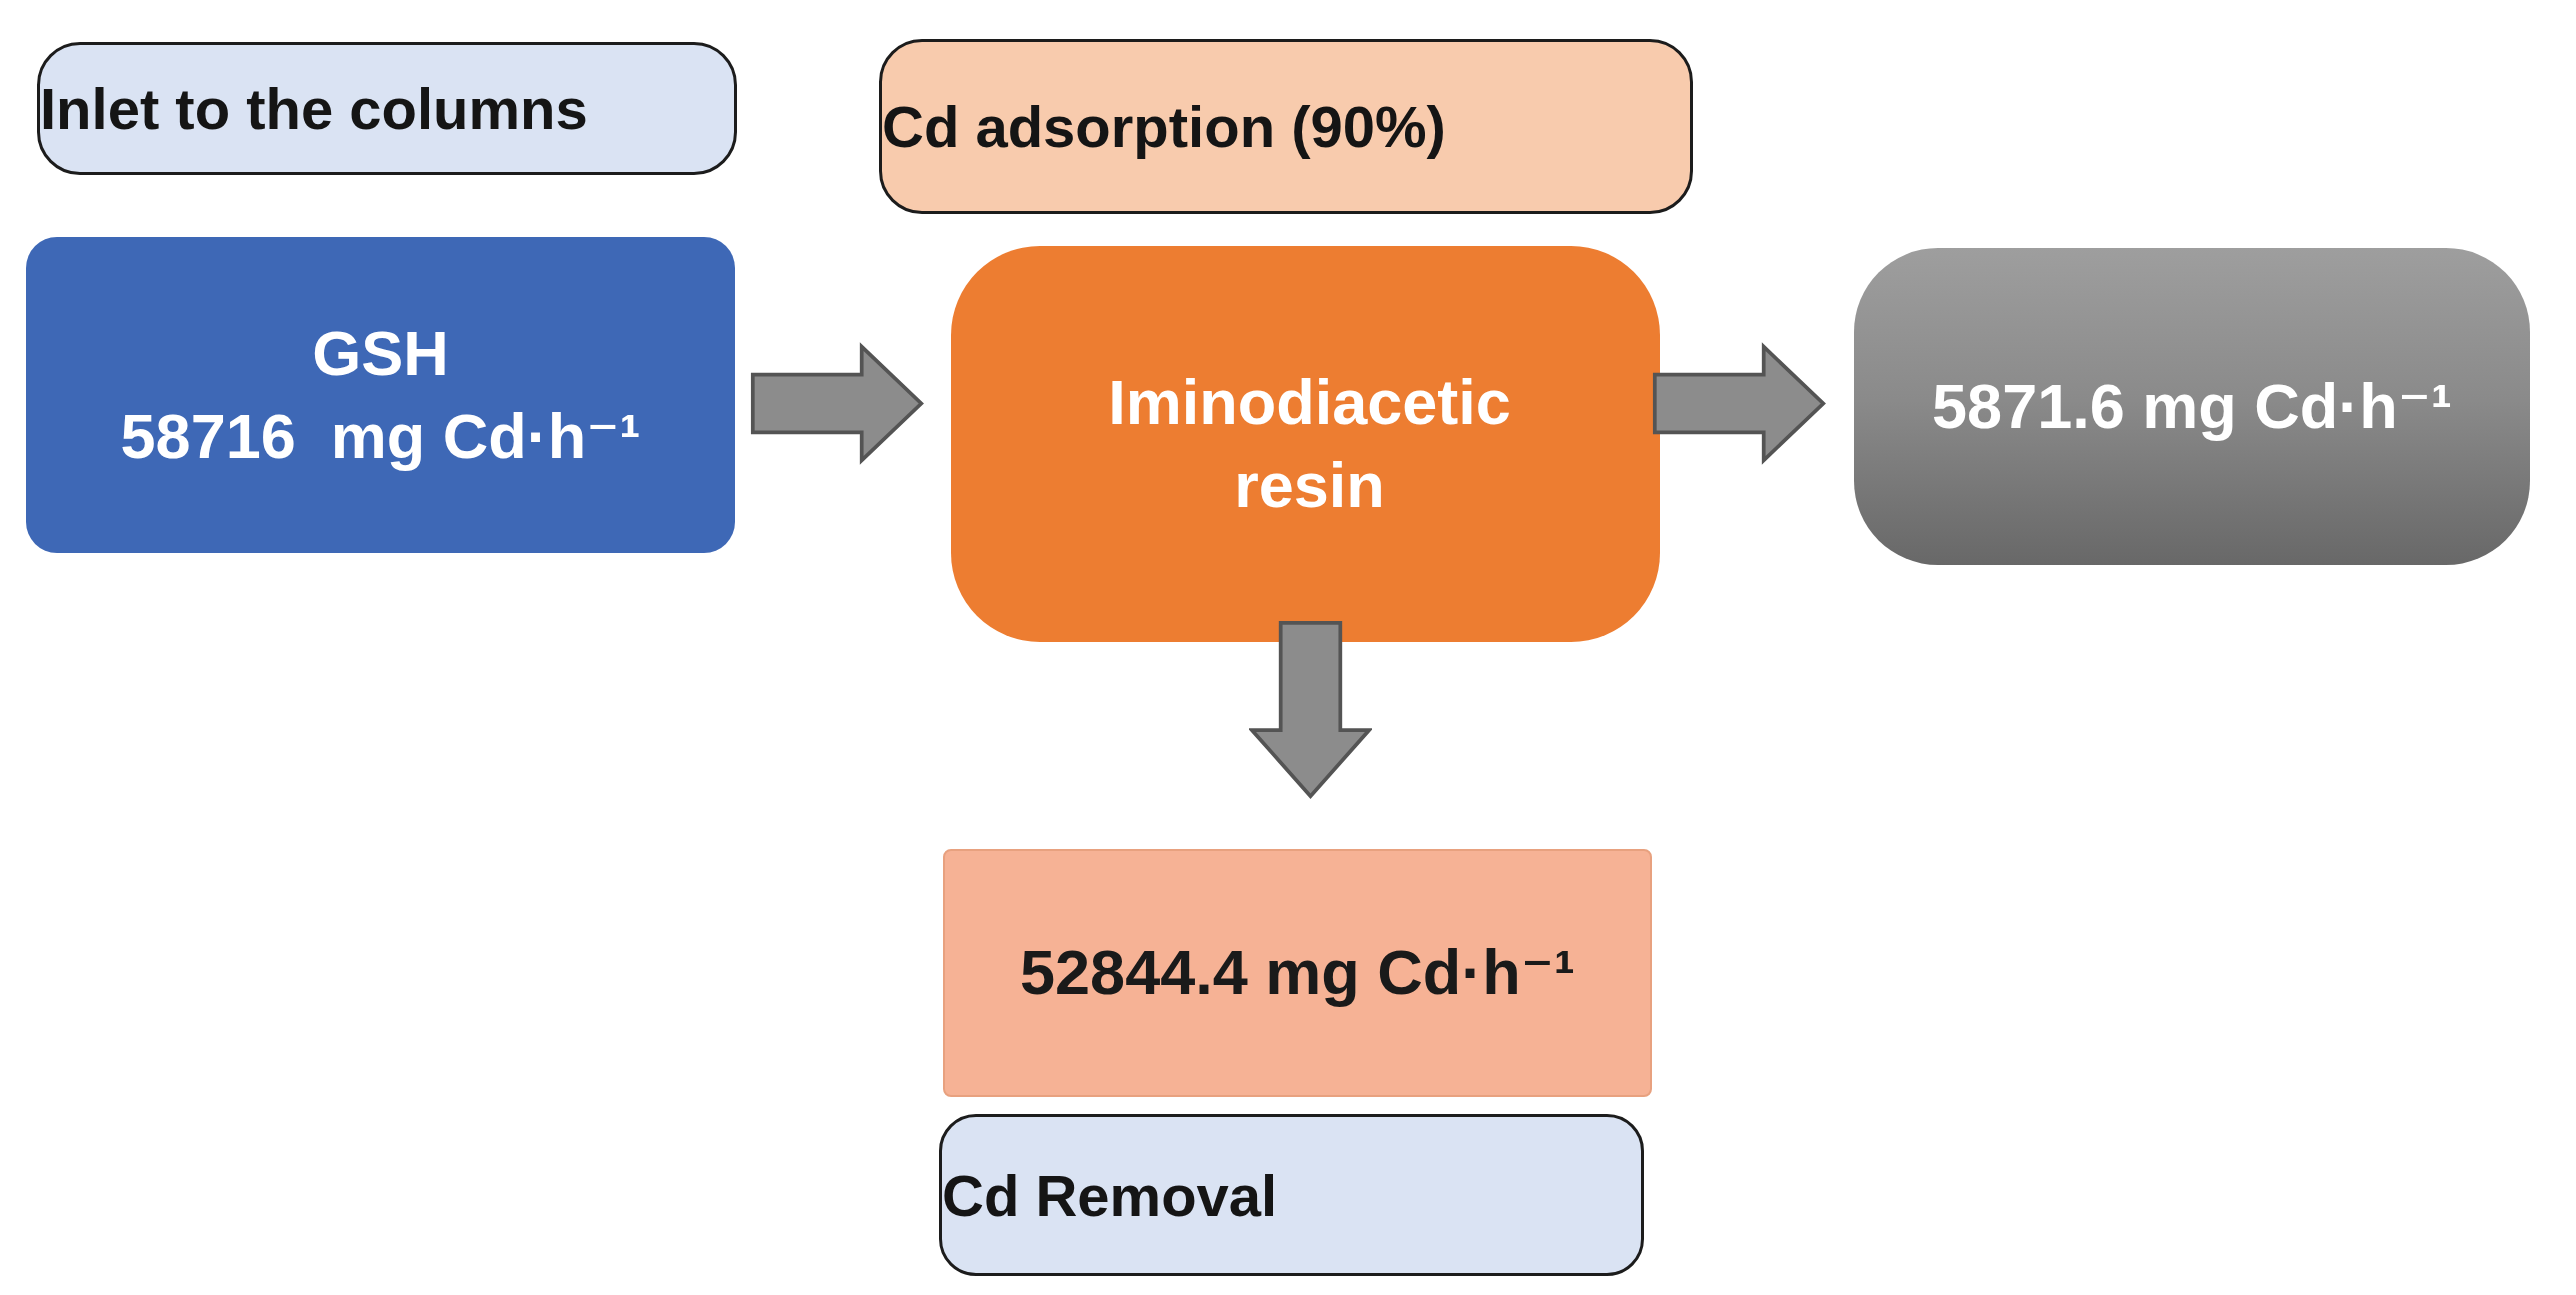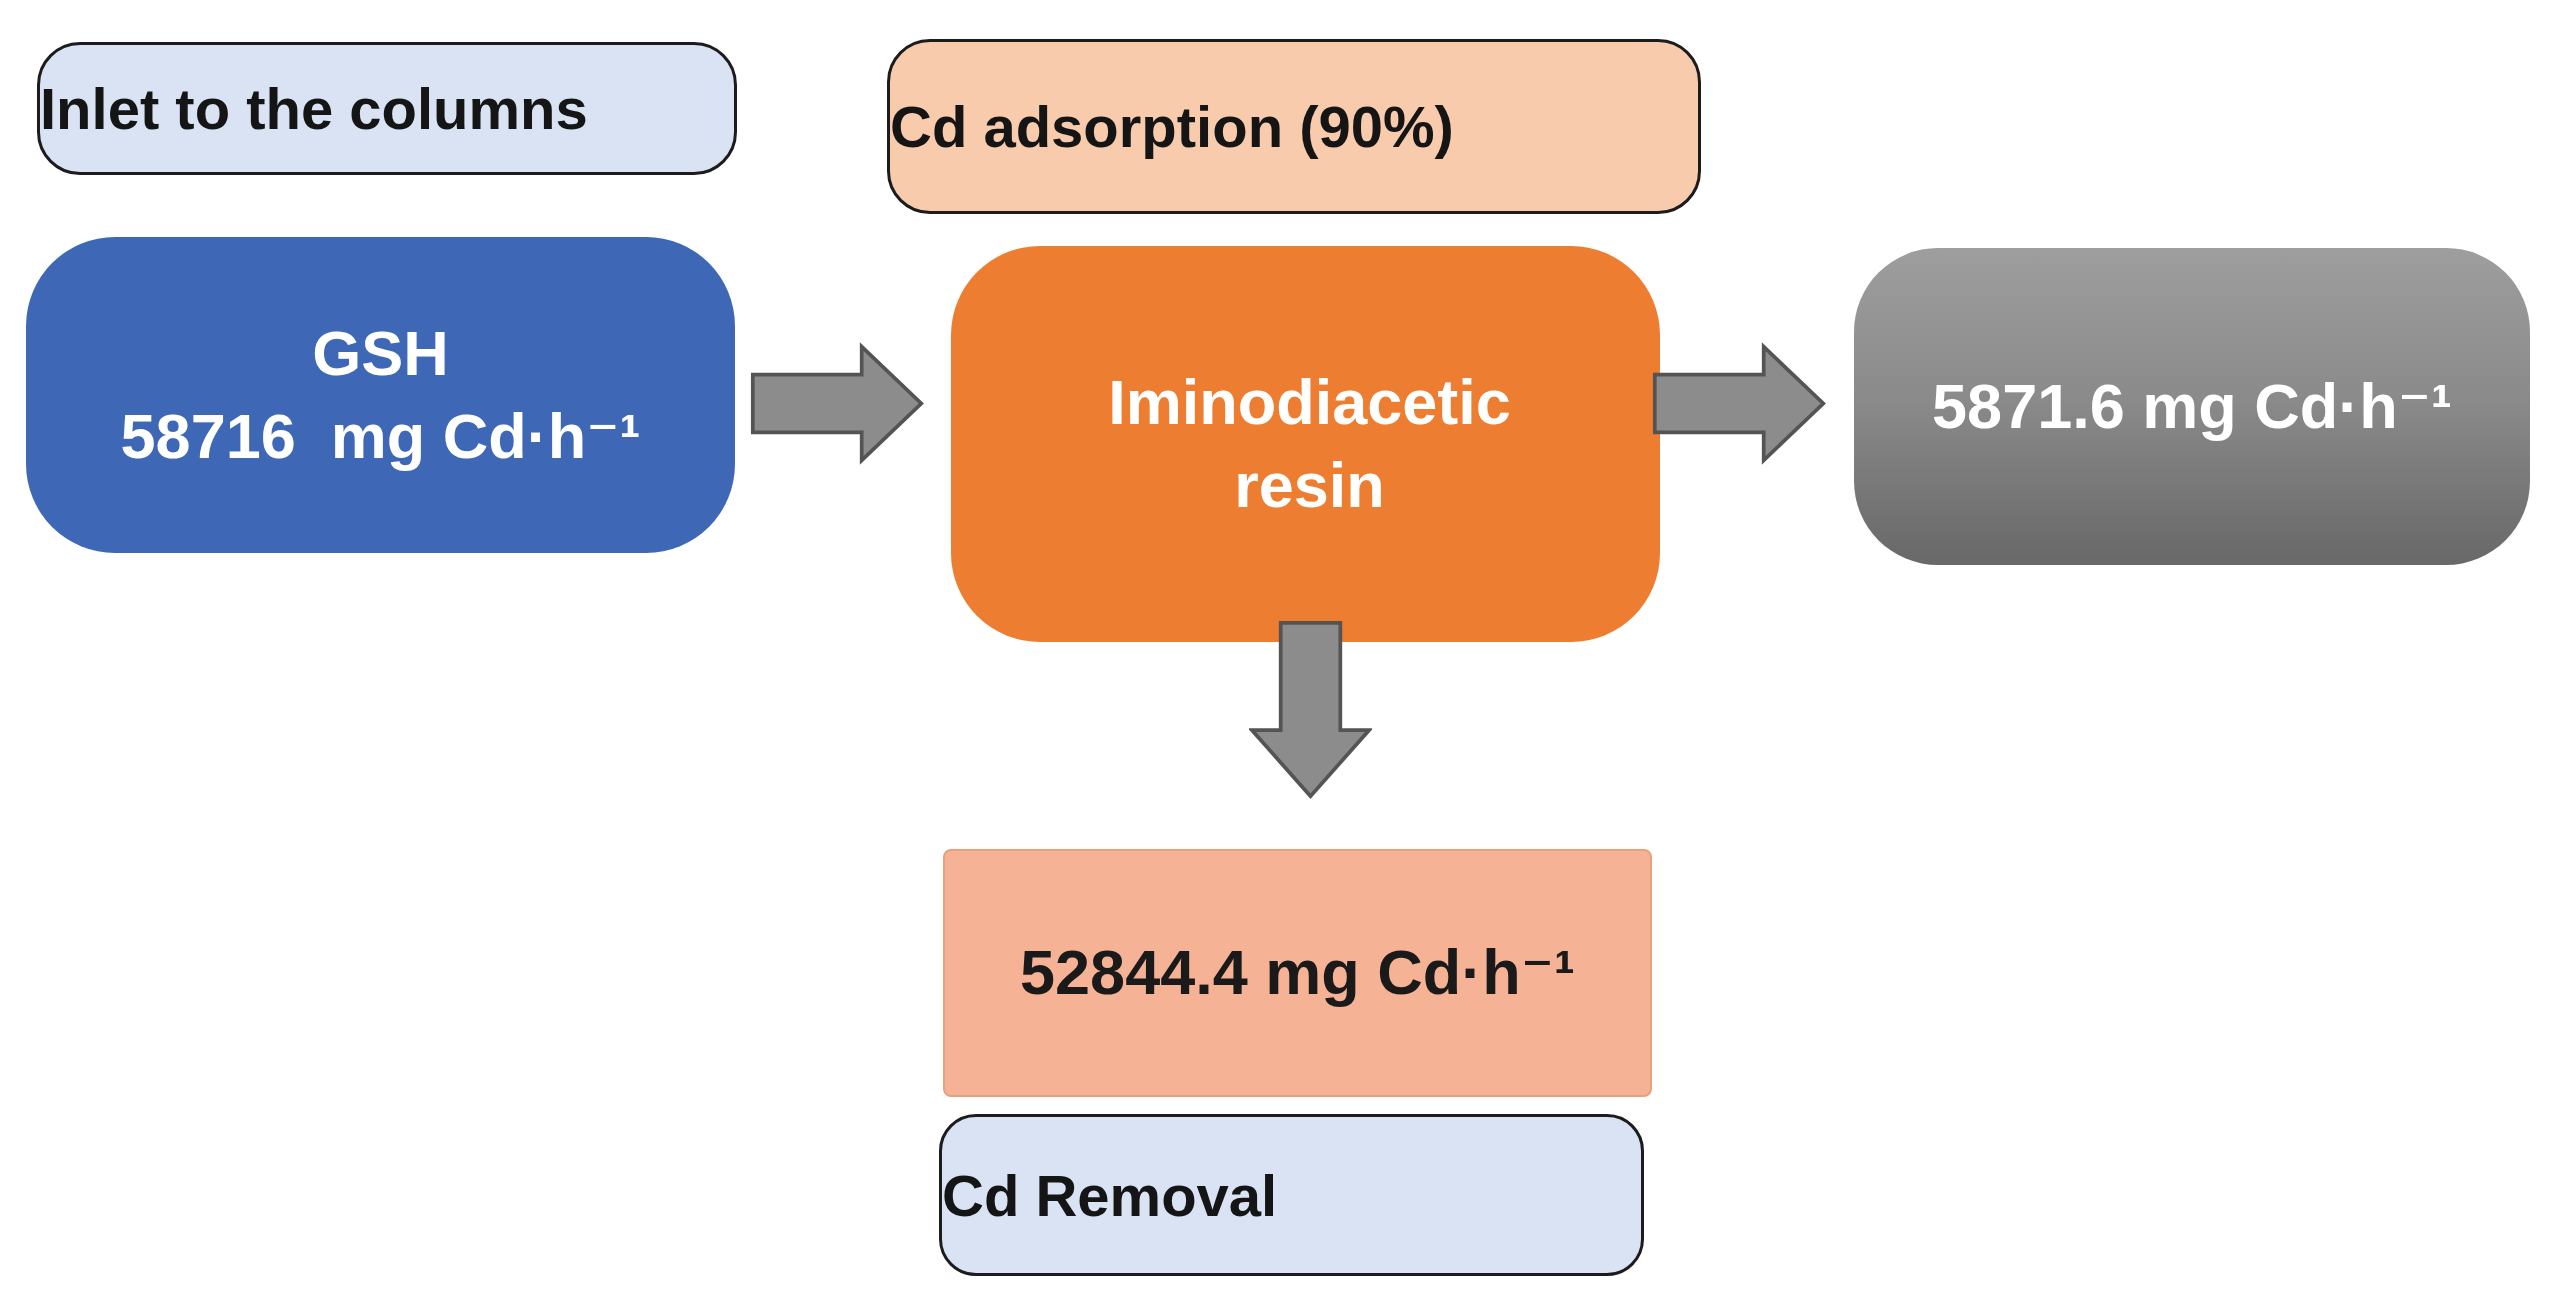--- a/index.html
+++ b/index.html
@@ -23,39 +23,39 @@
     justify-content: flex-start;
     border: 3.7px solid #1c1c1c;
     border-radius: 43px;
     font-weight: bold;
     font-size: 58px;
     color: #151515;
     text-align: center;
     box-sizing: border-box;
   }
   .tag.lavender { background: #dae3f3; }
-  .tag.peach    { background: #f8cbad; margin-left: 8px; }
+  .tag.peach    { background: #f8cbad; }
 
   
   .node {
     position: absolute;
     display: flex;
     flex-direction: column;
     align-items: center;
     justify-content: center;
     border-radius: 89px;
     font-weight: bold;
     font-size: 63px;
     line-height: 1.32;
     text-align: center;
     box-sizing: border-box;
   }
   #inlet-box {
     left: 26px; top: 237px; width: 709px; height: 316px;
-    background: #3e68b6; color: #ffffff;
+    background: #3e68b6; color: #ffffff; border-radius: 31px;
   }
   #resin-box {
     left: 951px; top: 246px; width: 709px; height: 396px;
     background: #ed7d31; color: #ffffff; padding-left: 8px;
   }
   #treated-box {
     left: 1854px; top: 248px; width: 676px; height: 317px;
     background: linear-gradient(180deg, #9e9e9e 0%, #8a8a8a 48%, #686868 100%);
     color: #ffffff;
     border-radius: 84px;

